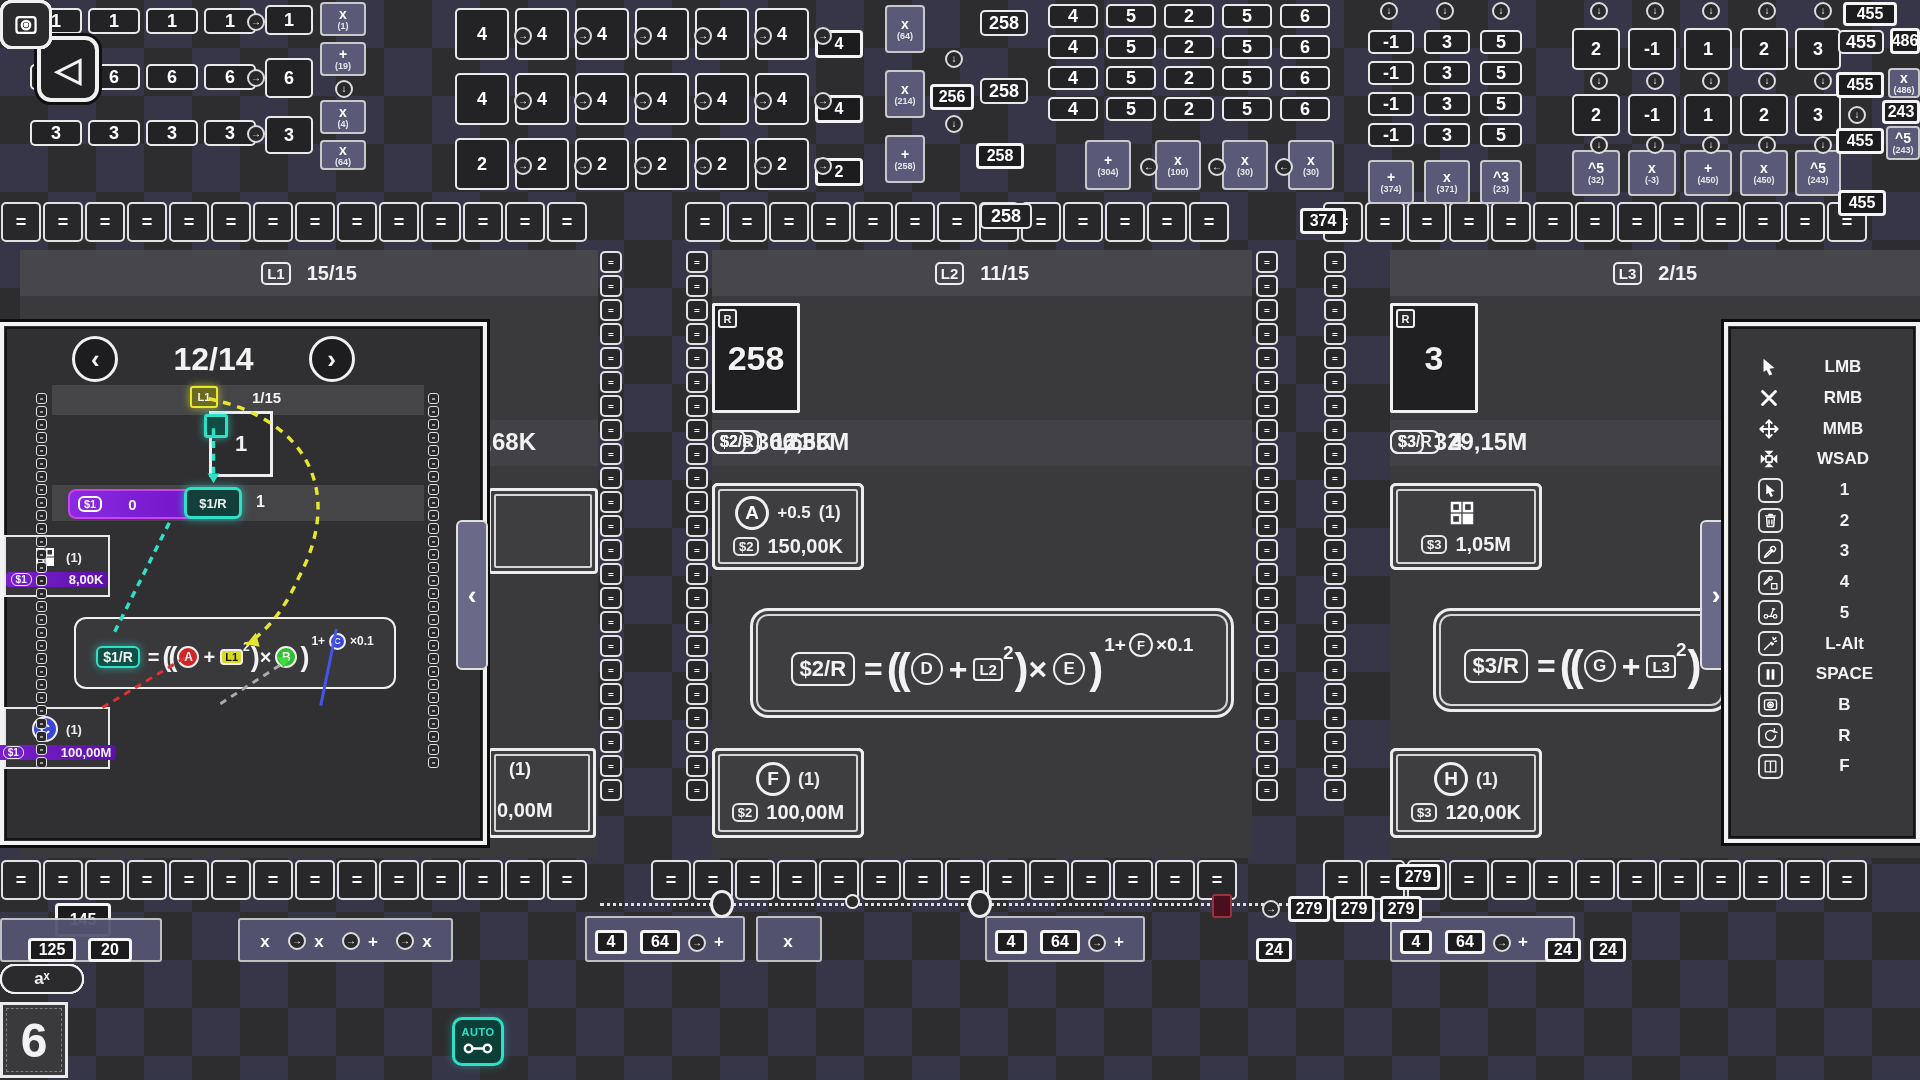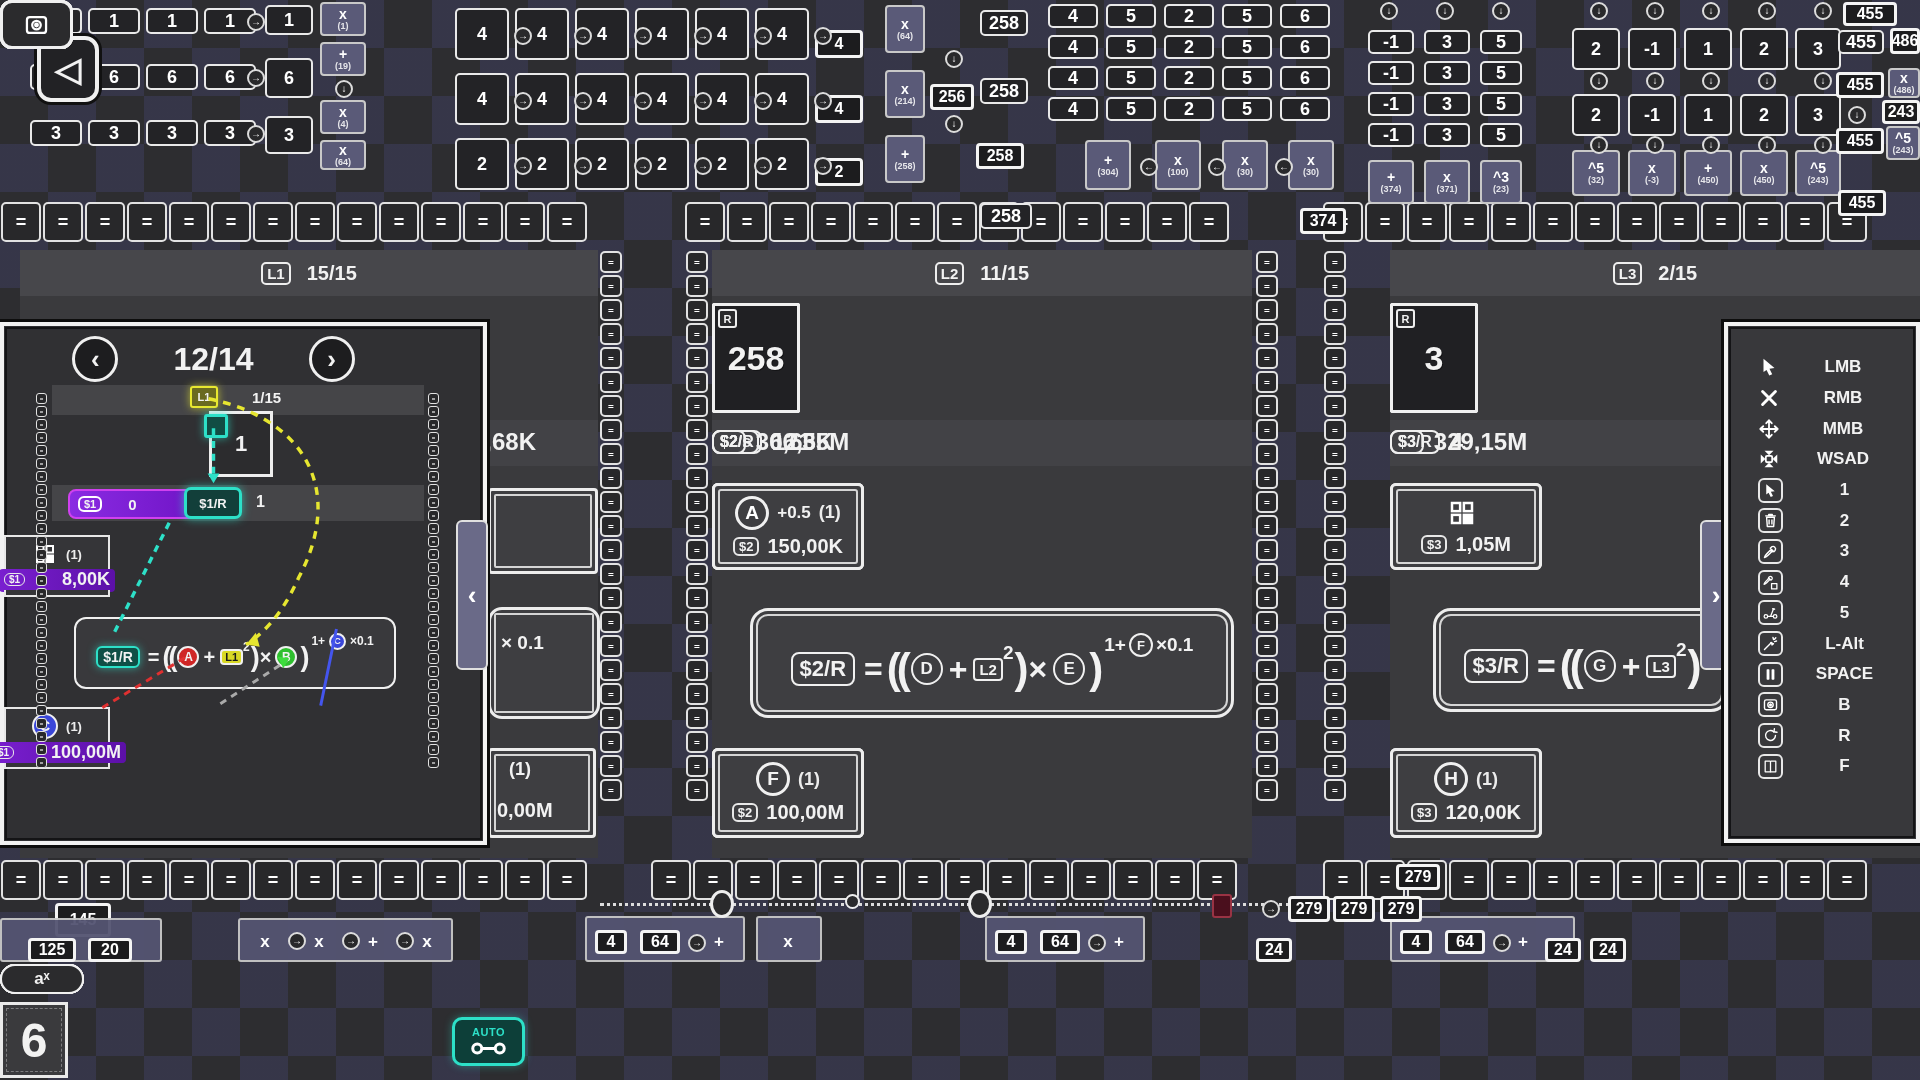--- a/index.html
+++ b/index.html
@@ -86,21 +86,21 @@
   .mteal{position:absolute;left:200px;top:88px;width:24px;height:24px;border:3px solid #2de0c8;border-radius:3px;background:#114d44;box-shadow:0 0 8px #2de0c8aa;z-index:2;}
   .mrowband{position:absolute;left:48px;top:159px;width:372px;height:36px;background:#454548;}
   .mcur{position:absolute;left:64px;top:163px;width:160px;height:30px;border:2.5px solid #d040f0;border-radius:8px;background:linear-gradient(90deg,#8a2be2,#6a0fc0);display:flex;align-items:center;gap:26px;padding:0 8px;}
   .mcur .cur-badge{font-size:11px;border-color:#fff;}
   .mcur-val{font-size:15px;}
   .mrate{position:absolute;left:180px;top:161px;width:58px;height:32px;border:3px solid #2de0c8;border-radius:7px;background:#123f3a;box-shadow:0 0 10px #2de0c8aa;display:flex;align-items:center;justify-content:center;font-size:13px;z-index:2;}
   .mrate-val{position:absolute;left:252px;top:167px;font-size:16px;}
   .mupg,.mvar{position:absolute;width:106px;height:62px;border:2.5px solid #e8e8e8;background:#353538;display:flex;flex-direction:column;align-items:center;justify-content:center;gap:3px;}
   .mupg .row2,.mvar .row2{background:linear-gradient(90deg,#7a1fd0,#5c10a8);border-radius:4px;padding:0 5px;gap:5px;}
   .mupg .cur-badge,.mvar .cur-badge{font-size:10px;border-width:1.5px;}
-  .mupg .price,.mvar .price{font-size:18px;margin-left:32px;}
+  .mupg .price,.mvar .price{font-size:13px;margin-left:32px;}
   .mupg .count,.mvar .count{font-size:13px;}
   .mupg .mini-tile{min-width:26px;height:28px;font-size:14px;border-width:2px;}
   .mupg .upg-icon.svgbox{width:26px;height:24px;}
   .mvar .circle-letter{width:26px;height:26px;font-size:14px;border-width:2.5px;}
   .mformula{position:absolute;left:70px;top:291px;width:322px;height:72px;border:2.5px solid #f0f0f0;border-radius:12px;display:flex;align-items:center;justify-content:center;padding-top:8px;background:#39393c;}
   .mformula .ftxt{font-size:20px;margin:0 2px;}
   .mformula .fbig{font-size:27px;letter-spacing:-3px;}
   .mformula .fres{font-size:14px;padding:1px 5px;border-radius:6px;}
   .mformula .fcirc{width:22px;height:22px;font-size:12px;border-width:2px;margin:0 2px;}
   .mformula .fsq{font-size:11px;padding:0 3px;border-width:2px;}
@@ -111,21 +111,21 @@
   
   .side-tab{position:absolute;z-index:6;width:32px;height:150px;background:#6a6a88;border:2px solid #e0e0e0;border-radius:6px;display:flex;align-items:center;justify-content:center;font-size:26px;color:#fff;}
   
   .sidebar{position:absolute;left:1724px;top:322px;width:196px;height:521px;z-index:6;background:#38383b;border:4px solid #f2f2f2;box-shadow:0 0 0 3px #0d0d0d;padding:26px 10px 0 12px;}
   .sidebar::before{content:"";position:absolute;inset:1px;border:2px solid #141416;pointer-events:none;}
   .kb-row{display:flex;align-items:center;height:30.7px;}
   .kb-icon{width:22px;height:22px;margin-left:18px;color:#fff;flex:none;display:flex;align-items:center;justify-content:center;}
   .kb-icon.boxed{border:2px solid #e8e8e8;border-radius:6px;padding:2px;width:25px;height:25px;}
   .kb-key{flex:1;text-align:center;font-size:17px;}
   
-  .tb{position:absolute;z-index:7;width:73px;height:49px;border:3px solid #f0f0f0;border-radius:12px;background:#2b2b2d;color:#fff;display:flex;align-items:center;justify-content:center;padding:8px;}
+  .tb{position:absolute;z-index:7;width:52px;height:49px;border:3px solid #f0f0f0;border-radius:12px;background:#2b2b2d;color:#fff;display:flex;align-items:center;justify-content:center;padding:8px;}
   .tb.sel{border-color:#2de0c8;color:#2de0c8;background:#0d3f39;box-shadow:0 0 8px #2de0c866;}
   .tb .autolabel{position:absolute;top:6px;font-size:11px;letter-spacing:.5px;}
   .tb.auto{padding:18px 8px 4px 8px;border-radius:10px;}
   
   .pill{position:absolute;top:964px;width:84px;height:30px;z-index:7;border:2.5px solid #f0f0f0;border-radius:15px;background:#2b2b2d;display:flex;align-items:center;justify-content:center;font-size:17px;}
   .slot{position:absolute;top:1002px;width:68px;height:76px;z-index:7;border:3px solid #eaeaea;background:#3a3a3d;display:flex;align-items:center;justify-content:center;font-size:48px;}
   .slot::before{content:"";position:absolute;inset:3px;border:1.5px dashed #ffffff55;}
   
   .backbtn{position:absolute;left:37px;top:36px;width:62px;height:66px;z-index:2;border:4px solid #f0f0f0;border-radius:14px;background:#222225;display:flex;align-items:center;justify-content:center;font-size:34px;box-shadow:0 0 0 3px #111;}
   .watermark{position:absolute;left:1692px;top:1016px;width:228px;height:62px;z-index:8;background:#f20d0d;border-radius:8px;display:flex;align-items:center;gap:6px;padding:0 10px;}
@@ -340,23 +340,20 @@
 
   <div class="panel" style="left:20px;top:250px;width:578px;height:608px;">
     <div class="phead">
       <span class="lbadge">L1</span>
       <span class="pprog">15/15</span>
     </div>
     <div class="stats-band">
       <span class="stat-val abs" style="left:452px;top:8px;">9,68K</span>
     </div>
     <div class="frame-box" style="left:468px;top:238px;width:110px;height:86px;"></div>
-    <div class="frame-box fr18" style="left:468px;top:357px;width:112px;height:112px;">
-      <span class="abs" style="left:10px;top:22px;font-size:19px;">× 0.1</span>
-    </div>
     <div class="frame-box" style="left:468px;top:498px;width:108px;height:90px;">
       <span class="abs" style="left:18px;top:8px;font-size:18px;">(1)</span>
       <span class="abs" style="left:6px;top:48px;font-size:20px;">0,00M</span>
     </div>
   </div>
 
   <div class="panel" style="left:712px;top:250px;width:540px;height:608px;">
     <div class="phead">
       <span class="lbadge">L2</span>
       <span class="pprog">11/15</span>

